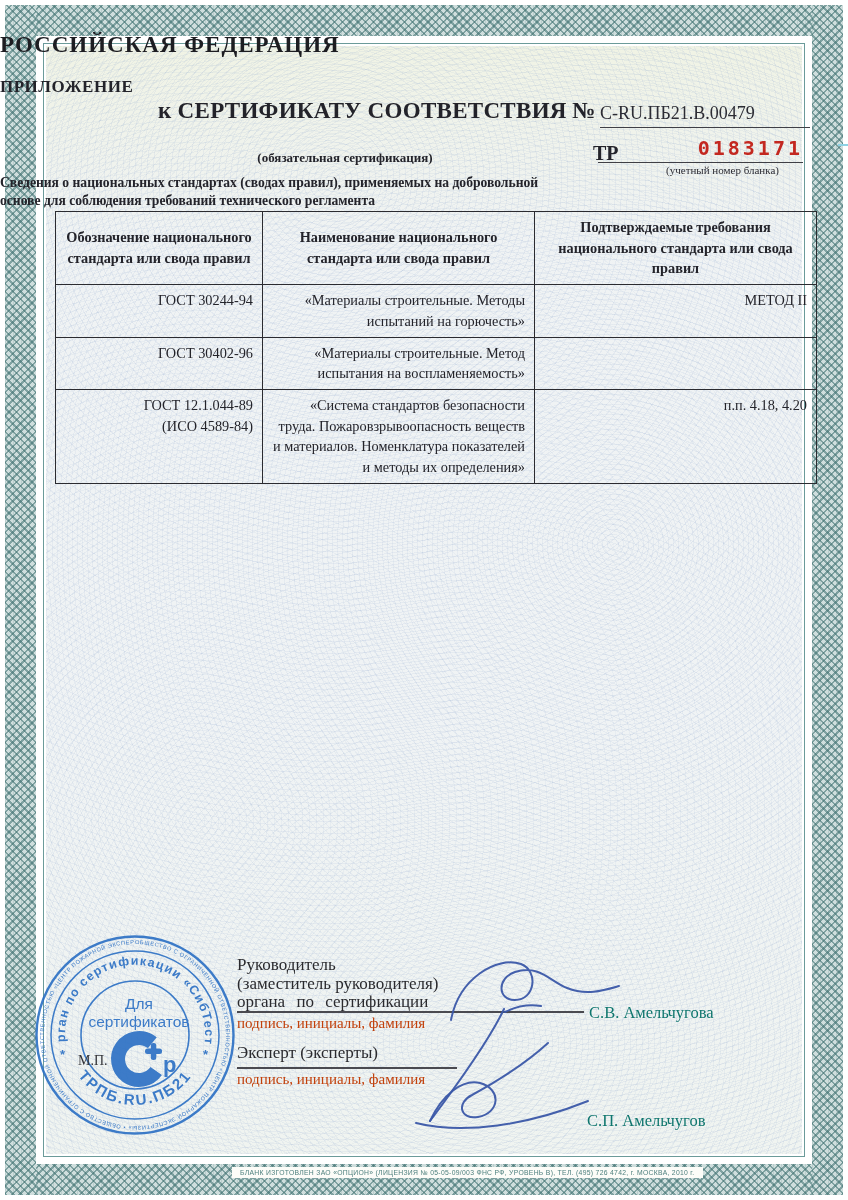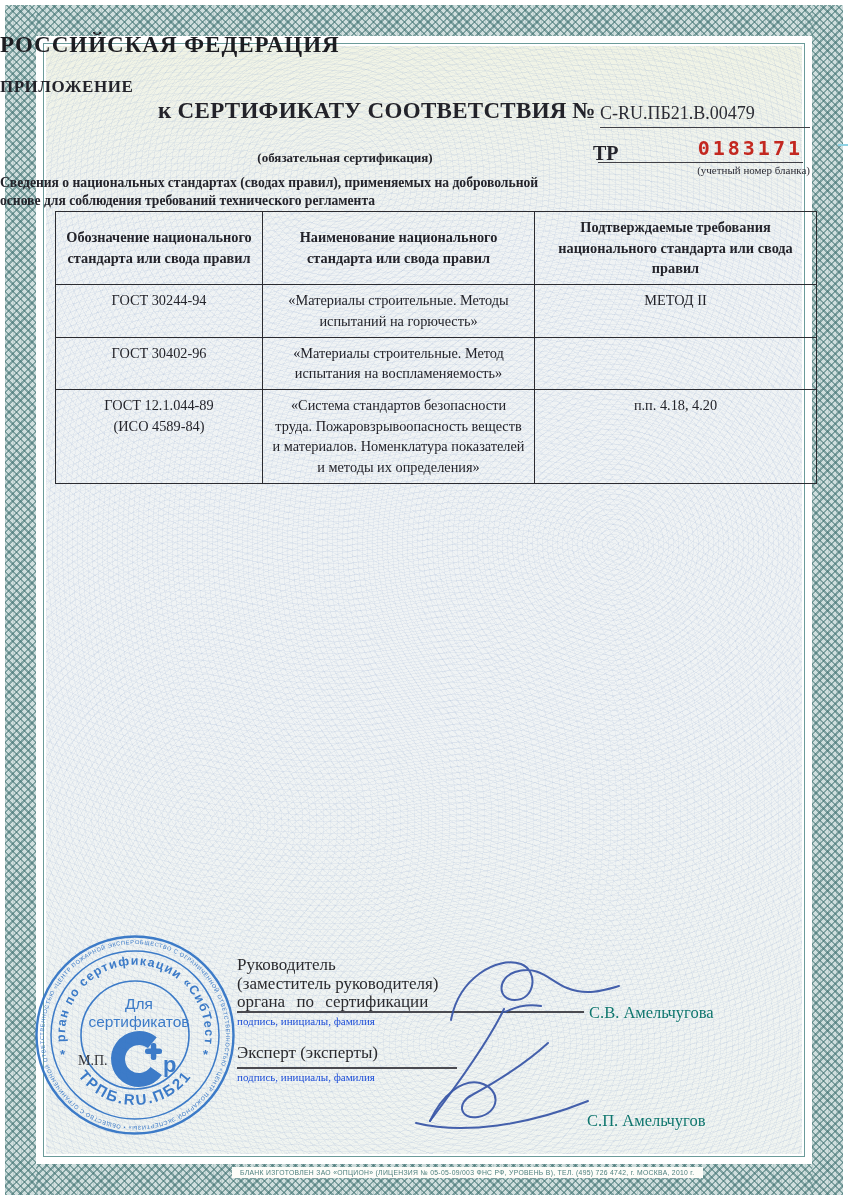--- a/index.html
+++ b/index.html
@@ -39,33 +39,33 @@
   .t-cert{left:158px;top:98px;font-size:23px;font-weight:bold;letter-spacing:0.3px;}
   .t-num-sign{left:572px;top:98px;font-size:23px;font-weight:bold;}
   .cert-no{left:600px;top:103px;width:210px;font-size:18px;
     border-bottom:1.5px solid #3f3f45;padding-bottom:3px;color:#2c2c34;}
   .subtitle{left:145px;top:130px;width:400px;text-align:center;font-size:13px;font-weight:bold;margin-top:20px;}
   .tr-label{left:573px;top:142px;font-size:20px;font-weight:bold;margin-left:20px;}
   .blank-no{left:598px;top:136px;width:205px;text-align:right;
     font-family:"DejaVu Sans Mono","Liberation Mono",monospace;
     font-size:20px;font-weight:bold;letter-spacing:3px;color:#c32820;
     border-bottom:1.5px solid #3f3f45;padding-bottom:2px;}
-  .blank-cap{left:635px;top:164px;width:175px;text-align:right;font-size:11px;color:#2c2c34;}
+  .blank-cap{left:635px;top:164px;width:175px;text-align:center;font-size:11px;color:#2c2c34;}
   .intro1{top:175px;font-size:13.6px;font-weight:bold;}
   .intro2{top:193px;font-size:13.6px;font-weight:bold;}
   
   table.std{position:absolute;left:55px;top:211px;width:761px;border-collapse:collapse;table-layout:fixed;}
   table.std th, table.std td{border:1.6px solid #2b2b30;padding:5px 9px;font-size:14.3px;line-height:1.45;}
   table.std th{font-weight:bold;text-align:center;vertical-align:middle;height:52px;}
-  table.std td{vertical-align:top;text-align:center;}
+  table.std td{vertical-align:top;text-align:right;}
   
   .role{left:237px;font-size:17px;line-height:18.5px;color:#2a2a2e;}
   .role .spread{word-spacing:7px;}
   .rule{height:1.5px;background:#4a4a50;}
-  .cap{font-size:11px;color:#1d4ed8;}
+  .cap{font-size:15px;color:#c2410c;}
   .name{font-size:16.5px;color:#0f766e;}
   
   .footer-strip{
     left:232px;top:1167px;background:#fcfcf8;padding:2px 8px;
     font-family:"Liberation Sans","DejaVu Sans",sans-serif;
     font-size:6.8px;letter-spacing:0.3px;color:#4d7f7d;white-space:nowrap;
   }
   .reg-dash{right:0;top:144px;width:10px;height:2px;background:#8fd2e4;}
   .stamp-svg{left:28px;top:928px;opacity:0.9;}
   .ink{stroke:#3a57a8;stroke-width:2;fill:none;stroke-linecap:round;opacity:0.95;}

